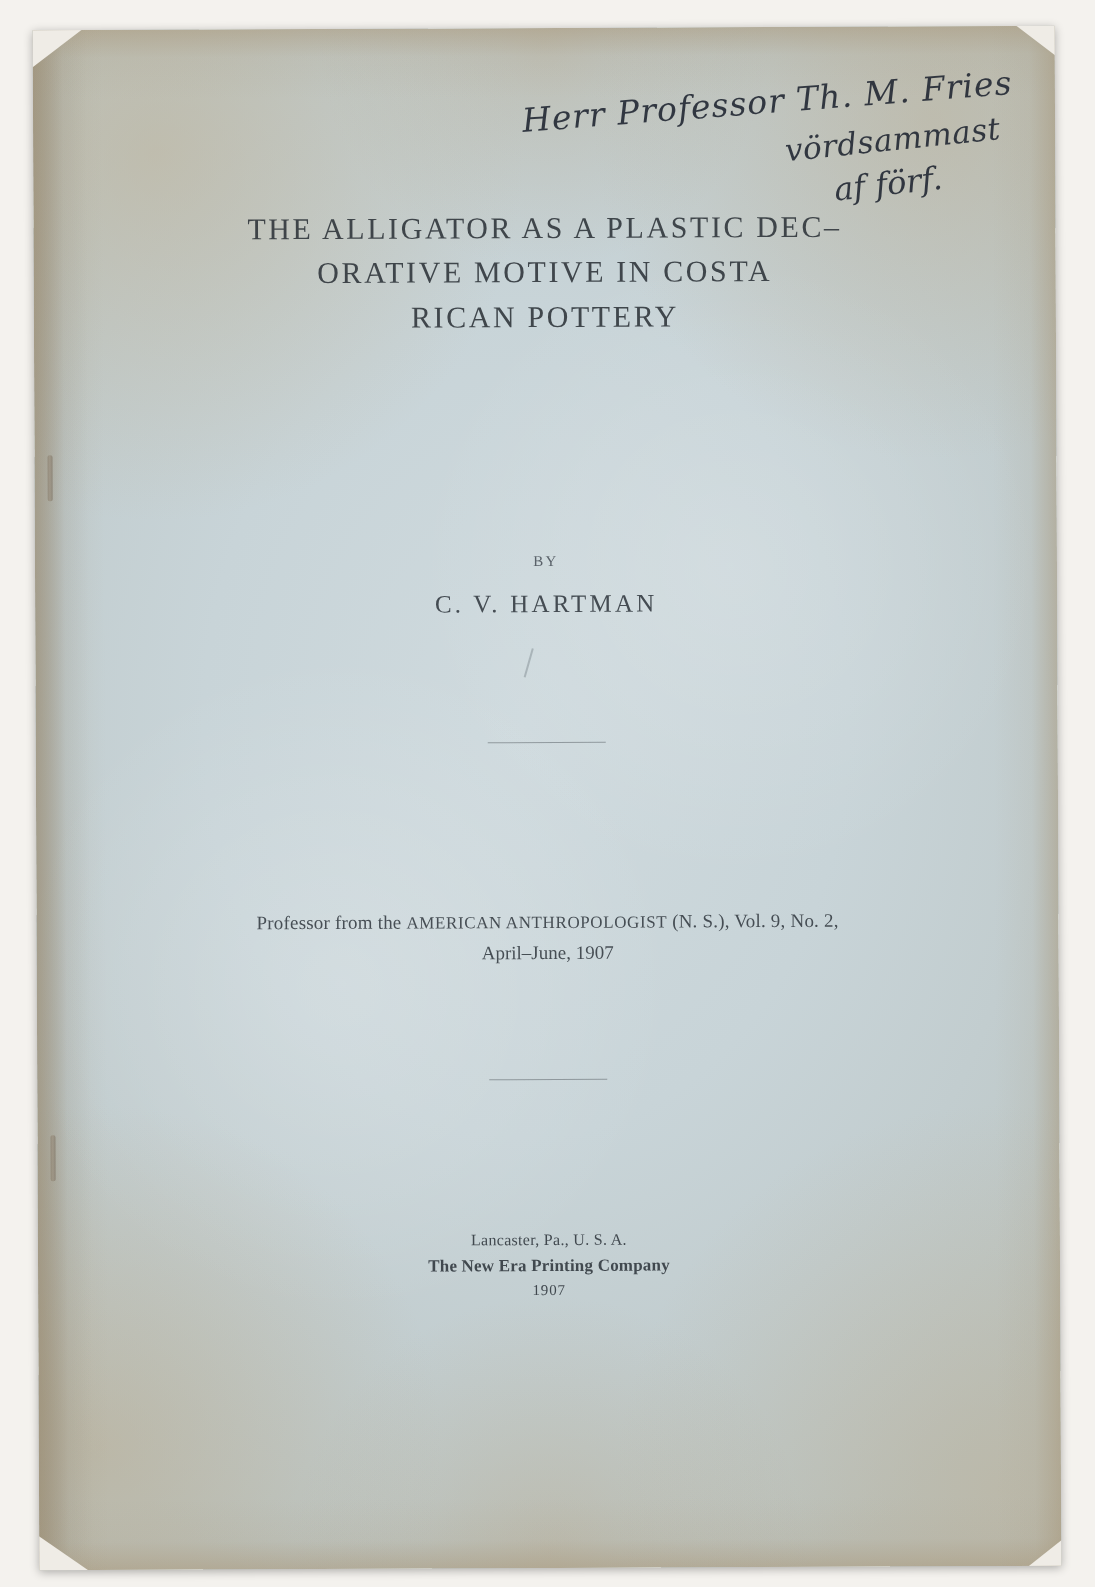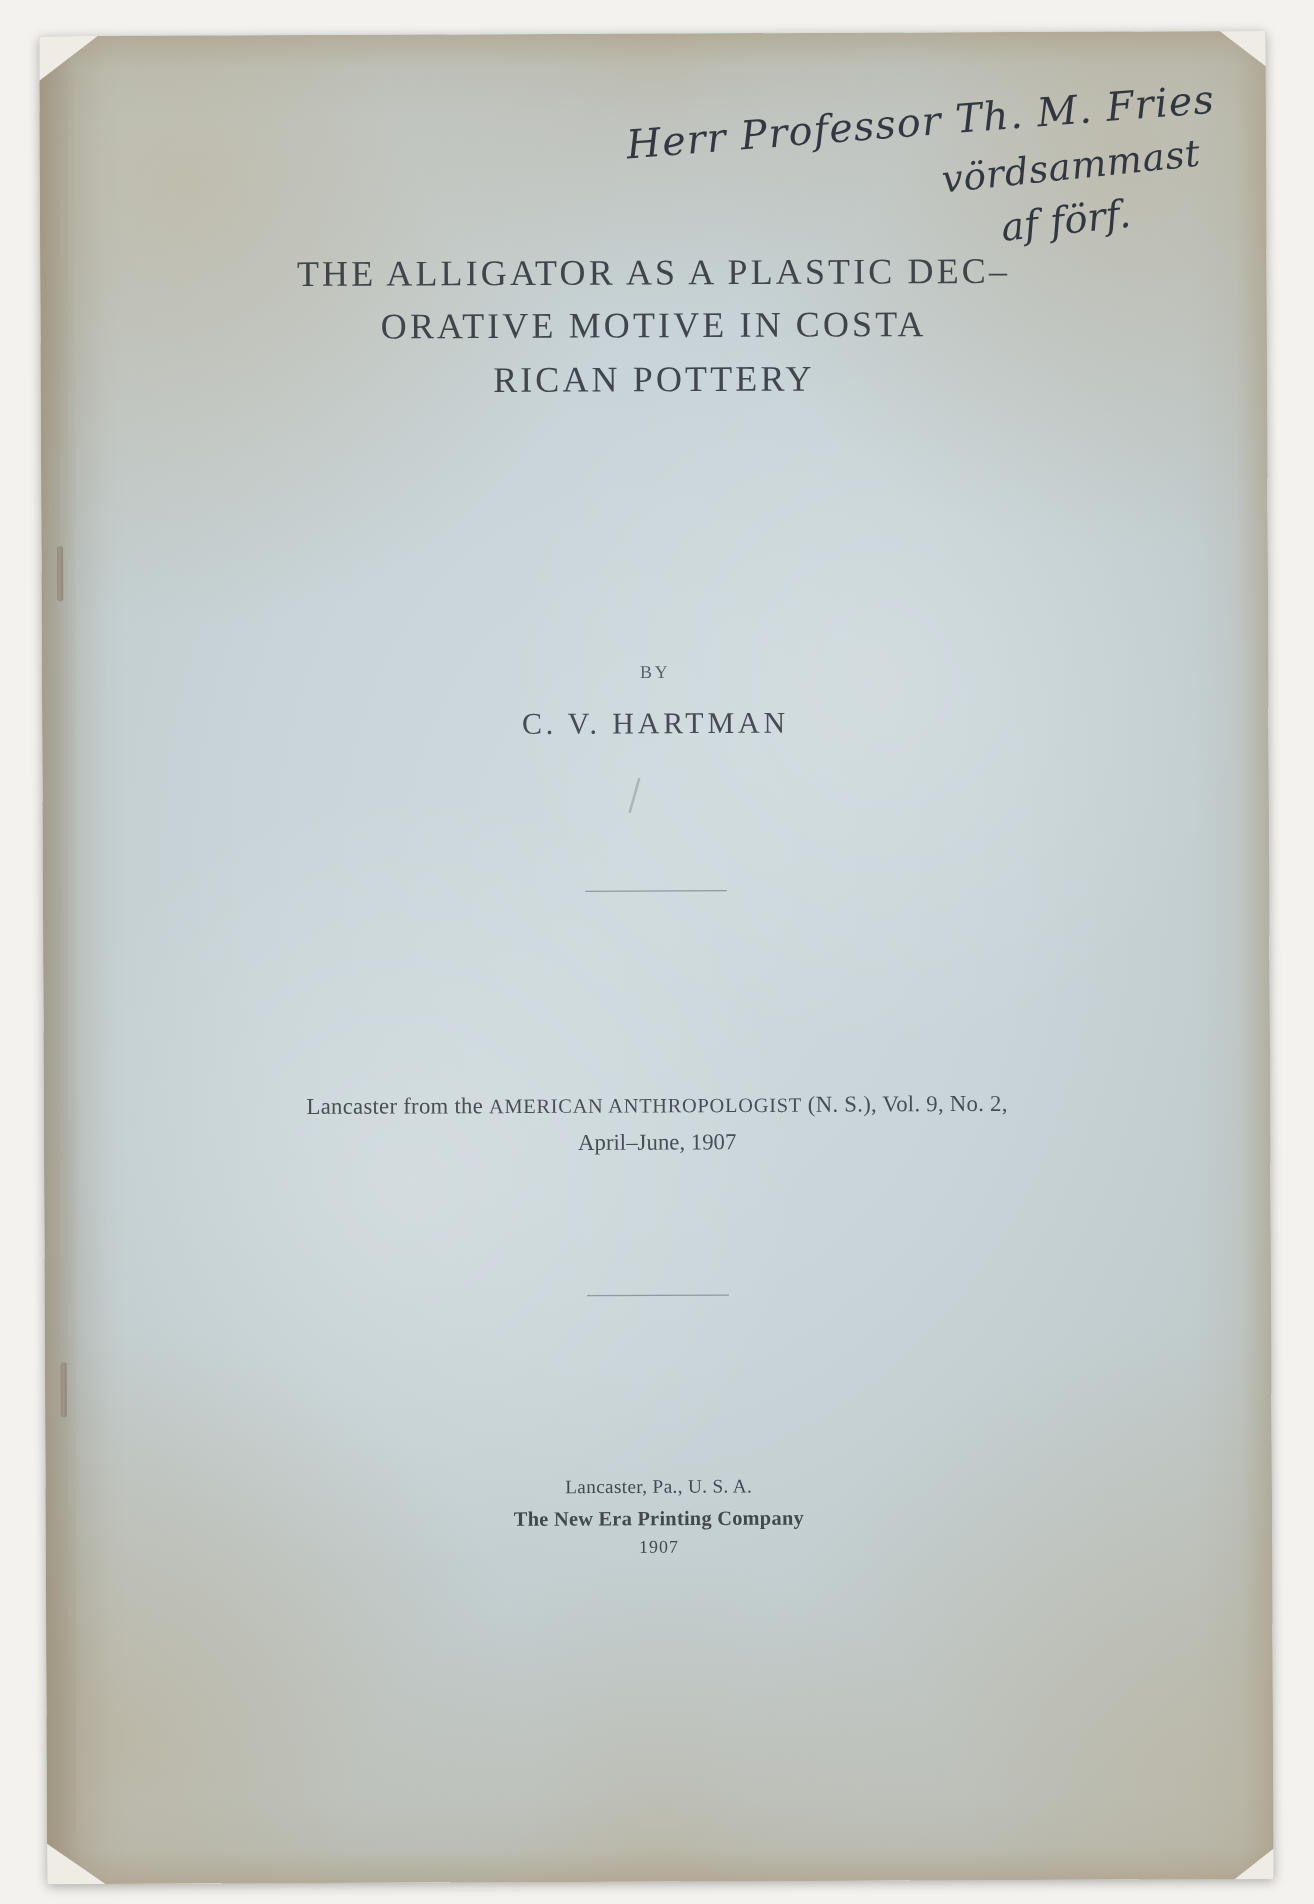--- a/index.html
+++ b/index.html
@@ -294,21 +294,21 @@
       </div>
 
       <div id="by-label">BY</div>
       <div id="author">C. V. HARTMAN</div>
 
       <div id="pencil-mark"></div>
 
       <div id="rule-top"></div>
 
       <div id="reprint">
-        <div class="r1"><span>Lancaster from the </span><span class="sc">AMERICAN ANTHROPOLOGIST</span><span> (N. S.), Vol. 9, No. 2,</span></div>
+        <div class="r1"><span>Professor from the </span><span class="sc">AMERICAN ANTHROPOLOGIST</span><span> (N. S.), Vol. 9, No. 2,</span></div>
         <div class="r2">April–June, 1907</div>
       </div>
 
       <div id="rule-bottom"></div>
 
       <div id="imprint">
         <div class="i1">Lancaster, Pa., U. S. A.</div>
         <div class="i2">The New Era Printing Company</div>
         <div class="i3">1907</div>
       </div>

